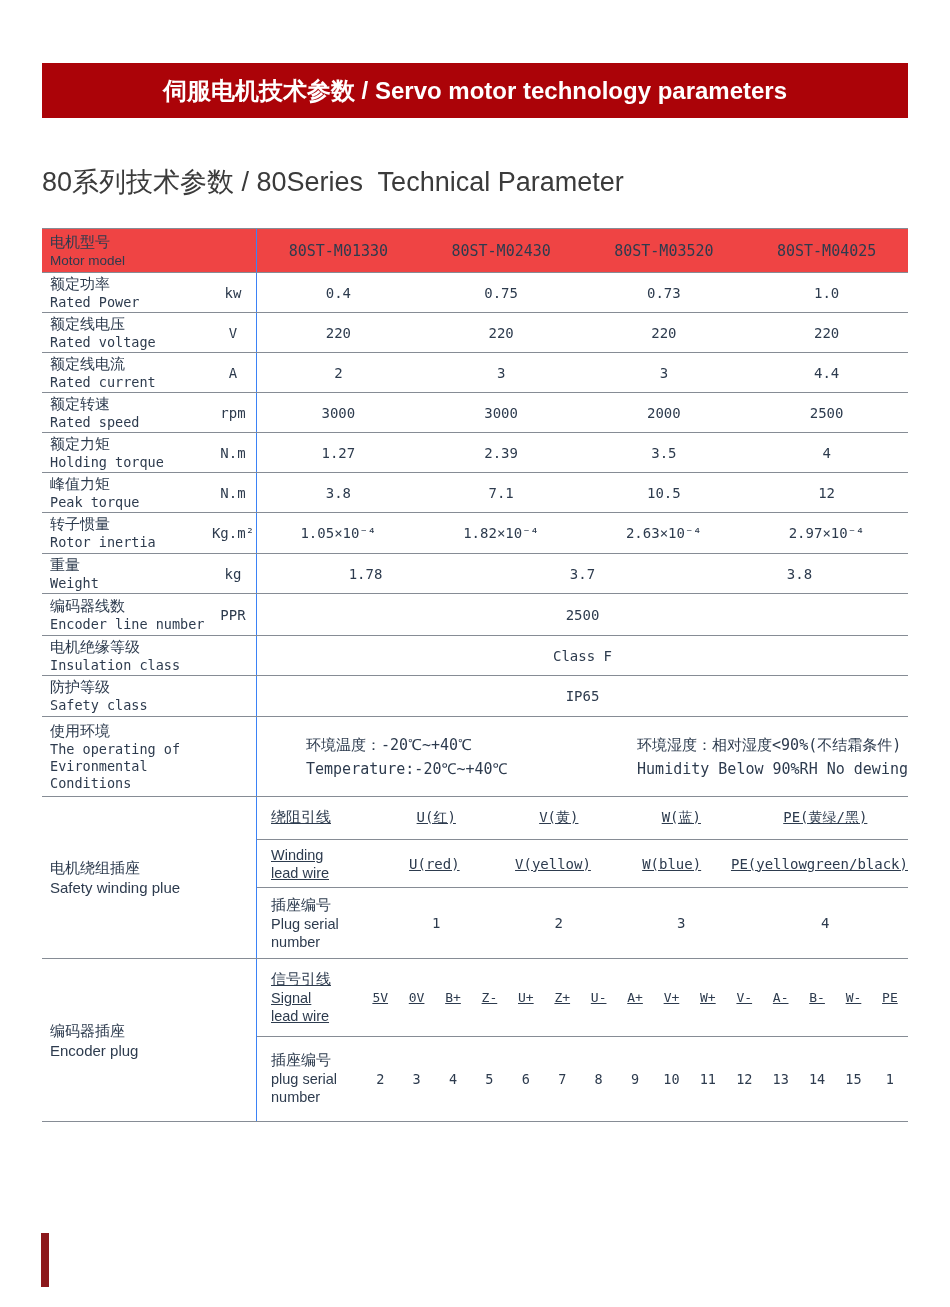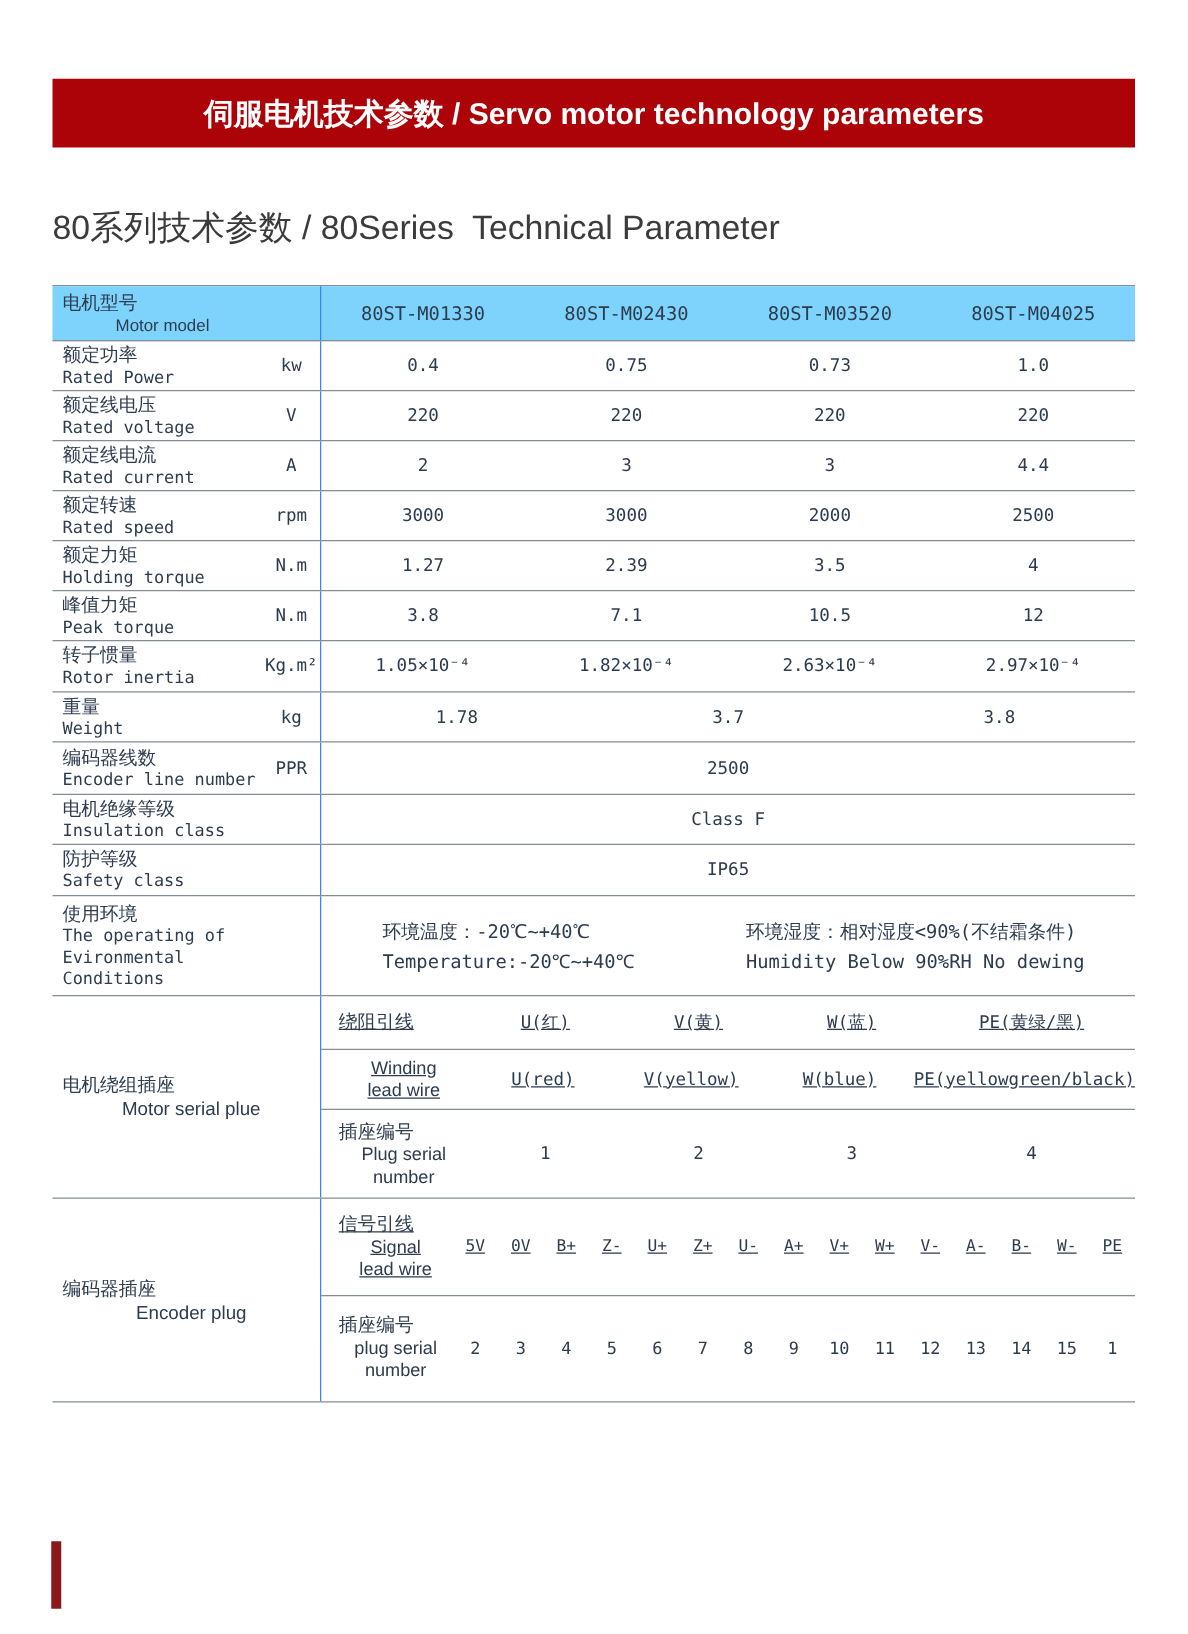--- a/index.html
+++ b/index.html
@@ -13,36 +13,36 @@
 
   .title { position:absolute; left:42px; top:164px; font-family:"Liberation Sans",sans-serif;
            font-size:27px; color:#3b3b3b; white-space:pre; }
 
   .table { position:absolute; left:42px; top:228px; width:866px; border-top:1px solid #868c95; }
   .row { display:flex; border-bottom:1px solid #868c95; }
   .left { width:214px; display:flex; flex:none; }
   .lbl { flex:1; display:flex; flex-direction:column; justify-content:center; padding-left:8px; }
   .cn { font-size:15px; line-height:19px; }
   .en { font-size:13.5px; line-height:17px; }
-  .sans { font-family:"Liberation Sans","DejaVu Sans",sans-serif;text-align:center; }
+  .sans { font-family:"Liberation Sans","DejaVu Sans",sans-serif; }
   .unit { width:46px; flex:none; display:flex; align-items:center; justify-content:center; font-size:14px; }
   .data { flex:1; border-left:1px solid #3b82f6; display:flex; }
   .cell { flex:1; display:flex; align-items:center; justify-content:center; font-size:14px; }
-  .header { height:44px; background:#7dd3fc; }
+  .header { height:44px; background:#ef4444; }
   .header .cell { font-size:15px; }
   .h40 { height:40px; } .h41 { height:41px; } .h42 { height:42px; }
   .span-val { flex:1; display:flex; align-items:center; justify-content:center; font-size:14px; }
 
   .env { height:80px; }
   .env .data { align-items:center; }
   .env-block { display:flex; align-items:center; justify-content:center; }
   .env-block .inner { text-align:left; }
   .env-block .l1 { font-size:15px; line-height:24px; }
   .env-block .l2 { font-size:15px; line-height:24px; }
-  .env-b1 { width:46%; } .env-b2 { width:54%; }
+  .env-b1 { width:46%; } .env-b2 { width:54%;justify-content:flex-end; }
 
   .section .data { flex-direction:column; }
   .sec-lbl { justify-content:center; }
   .sec-lbl .cn { font-size:15px; line-height:20px; }
   .sec-lbl .en { font-size:15px; line-height:19px; }
   .sub { display:flex; width:100%; }
   .sub:not(:last-child) { border-bottom:1px solid #868c95;text-decoration:underline; }
   .winding { height:162px; }
   .sub-r1 { height:43px; } .sub-r2 { height:49px; } .sub-r3 { height:70px; }
   .encoder { height:163px; }
@@ -275,21 +275,21 @@
             <div class="l2">Humidity Below 90%RH No dewing</div>
           </div>
         </div>
       </div>
     </div>
 
     <div class="row section winding">
       <div class="left">
           <div class="lbl sec-lbl">
         <div class="cn">电机绕组插座</div>
-        <div class="en sans">Motor serial plue</div>
+        <div class="en sans">Safety winding plue</div>
           </div>
       </div>
       <div class="data">
         <div class="sub sub-r1">
           <div class="sublbl">绕阻引线</div>
           <div class="vals vals4">
               <div class="cell">U(红)</div>
               <div class="cell">V(黄)</div>
               <div class="cell">W(蓝)</div>
               <div class="cell">PE(黄绿/黑)</div>

